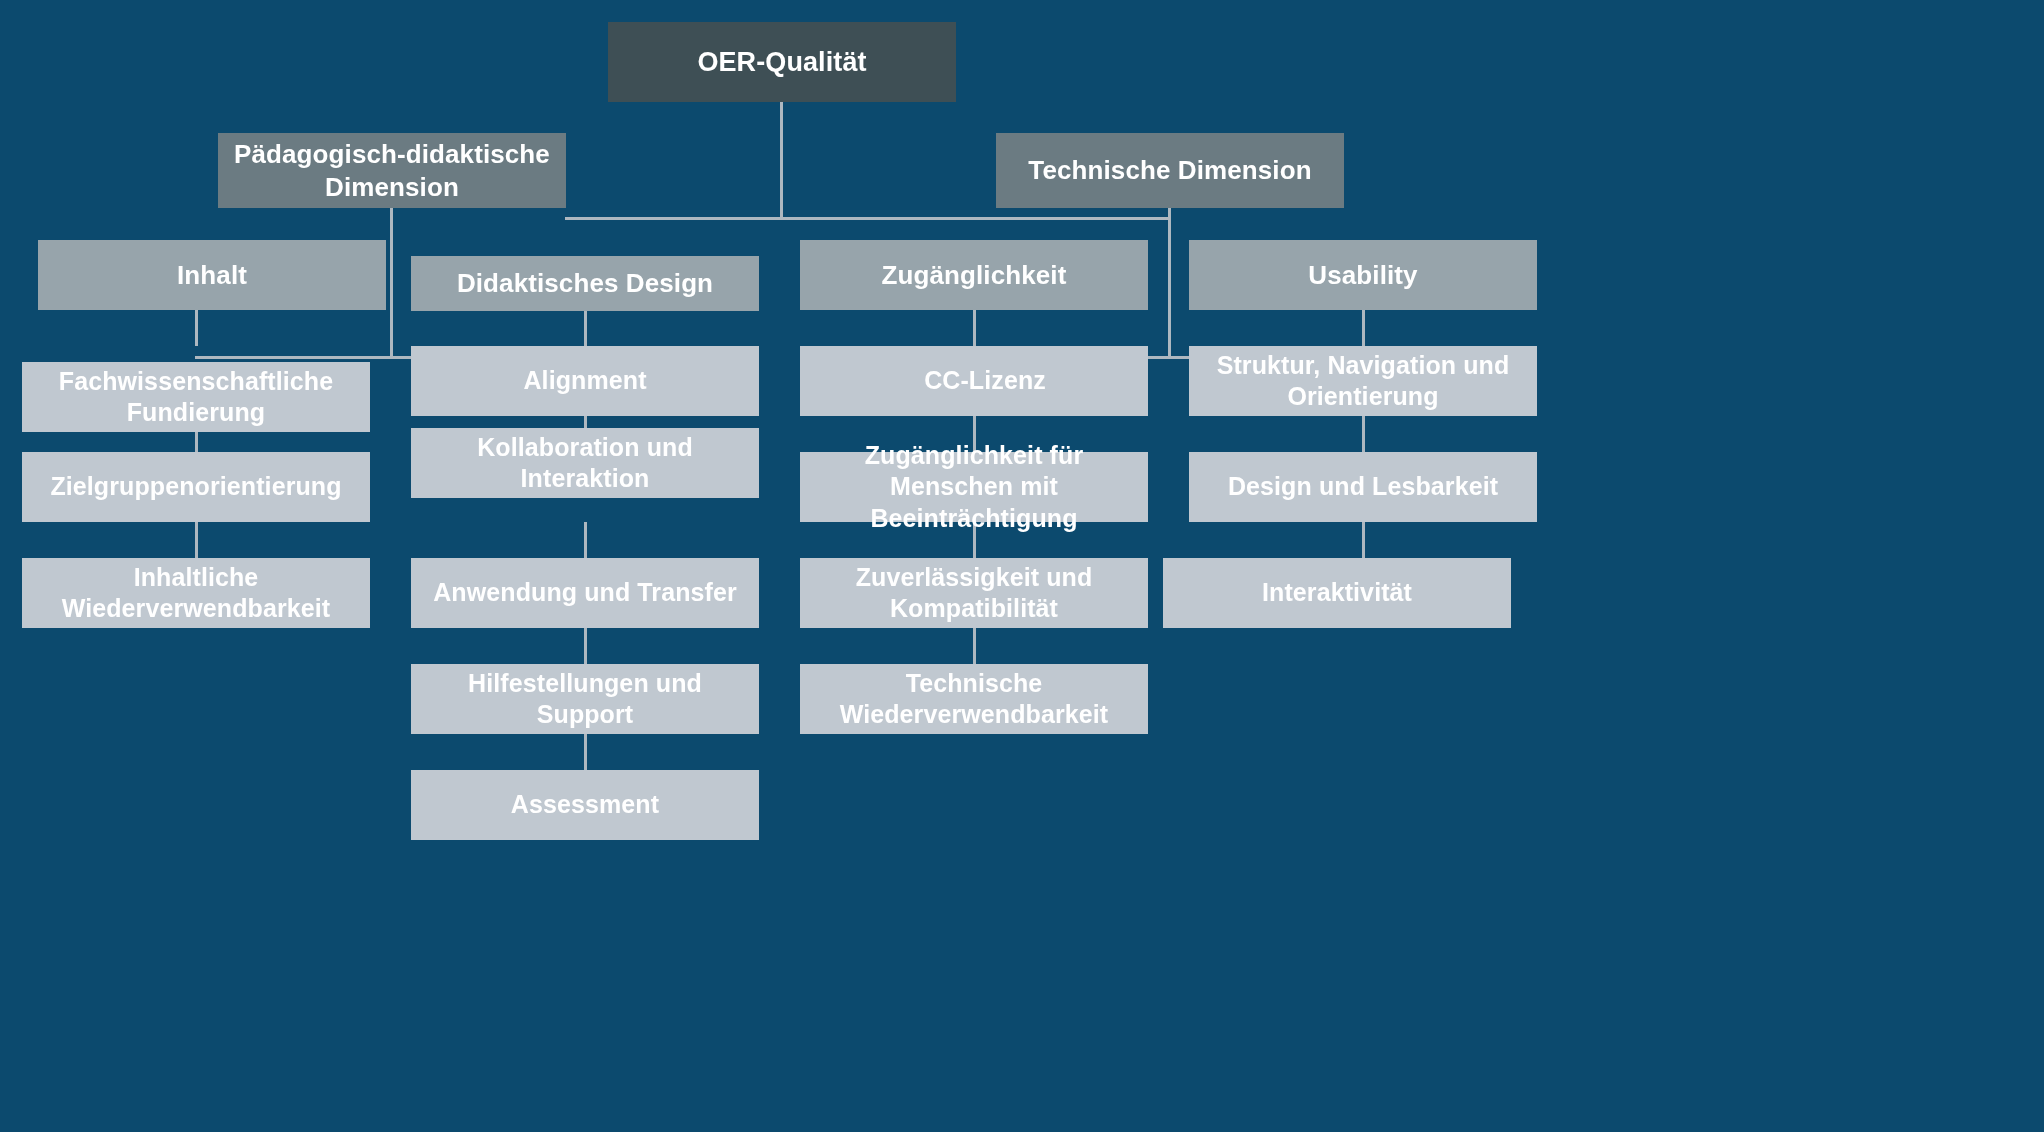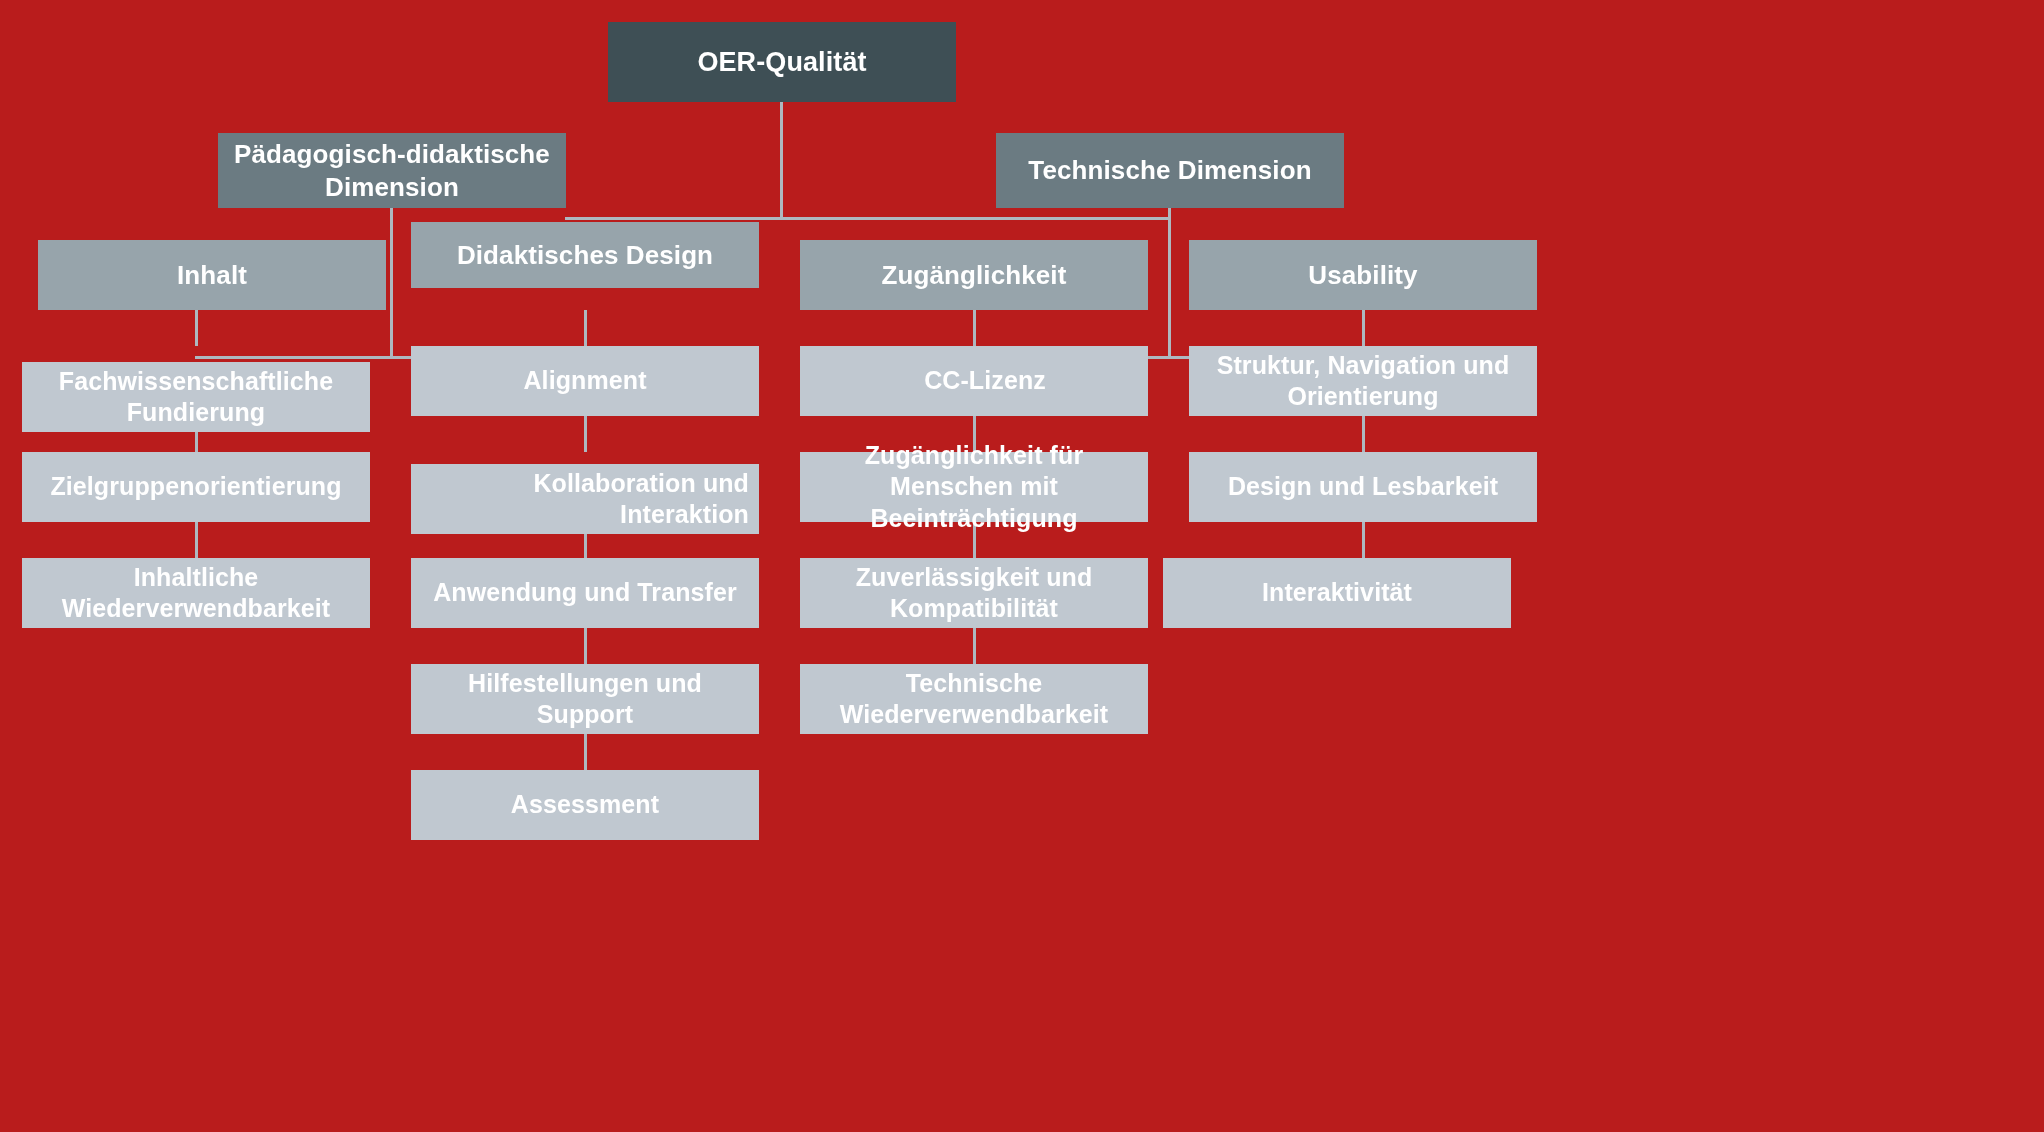--- a/index.html
+++ b/index.html
@@ -8,21 +8,21 @@
     padding: 0;
     background: #ffffff;
   }
   body {
     font-family: "Liberation Sans", sans-serif;
   }
   #diagram {
     position: relative;
     width: 2044px;
     height: 1132px;
-    background: #b91c1c;
+    background: #0c4a6e;
     overflow: hidden;
   }
   .node {
     position: absolute;
     display: flex;
     align-items: center;
     justify-content: center;
     text-align: center;
     color: #ffffff;
     font-weight: bold;
@@ -106,21 +106,21 @@
   <div class="node level-dim" style="left:218px; top:133px; width:348px; height:75px;">
     <span>Pädagogisch-didaktische Dimension</span>
   </div>
   <div class="node level-dim" style="left:996px; top:133px; width:348px; height:75px;">
     <span>Technische Dimension</span>
   </div>
 
   <div class="node level-cat" style="left:22px; top:240px; width:348px; height:70px;margin-left:16px;">
     <span>Inhalt</span>
   </div>
-  <div class="node level-cat" style="left:411px; top:222px; width:348px; height:66px;">
+  <div class="node level-cat" style="left:411px; top:256px; width:348px; height:55px;">
     <span>Didaktisches Design</span>
   </div>
   <div class="node level-cat" style="left:800px; top:240px; width:348px; height:70px;">
     <span>Zugänglichkeit</span>
   </div>
   <div class="node level-cat" style="left:1189px; top:240px; width:348px; height:70px;">
     <span>Usability</span>
   </div>
 
   <div class="node level-leaf" style="left:22px; top:362px; width:348px; height:70px;">
@@ -129,21 +129,21 @@
   <div class="node level-leaf" style="left:22px; top:452px; width:348px; height:70px;">
     <span>Zielgruppenorientierung</span>
   </div>
   <div class="node level-leaf" style="left:22px; top:558px; width:348px; height:70px;">
     <span>Inhaltliche Wiederverwendbarkeit</span>
   </div>
 
   <div class="node level-leaf" style="left:411px; top:346px; width:348px; height:70px;">
     <span>Alignment</span>
   </div>
-  <div class="node level-leaf" style="left:411px; top:464px; width:348px; height:70px;text-align:right;">
+  <div class="node level-leaf" style="left:411px; top:428px; width:348px; height:70px;">
     <span>Kollaboration und Interaktion</span>
   </div>
   <div class="node level-leaf" style="left:411px; top:558px; width:348px; height:70px;">
     <span>Anwendung und Transfer</span>
   </div>
   <div class="node level-leaf" style="left:411px; top:664px; width:348px; height:70px;">
     <span>Hilfestellungen und Support</span>
   </div>
   <div class="node level-leaf" style="left:411px; top:770px; width:348px; height:70px;">
     <span>Assessment</span>

